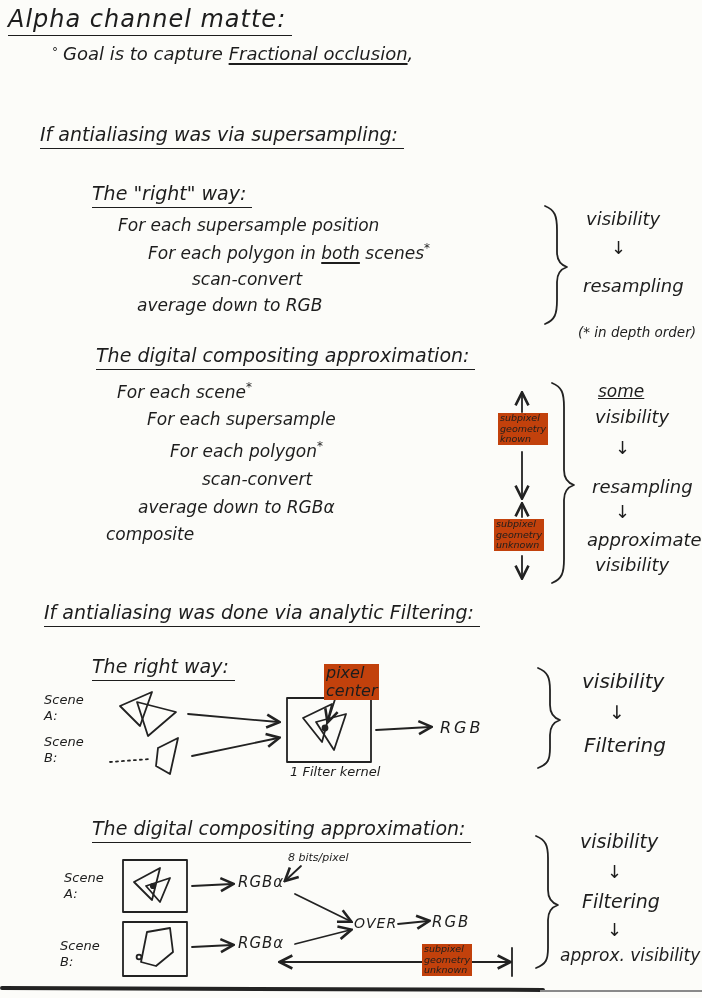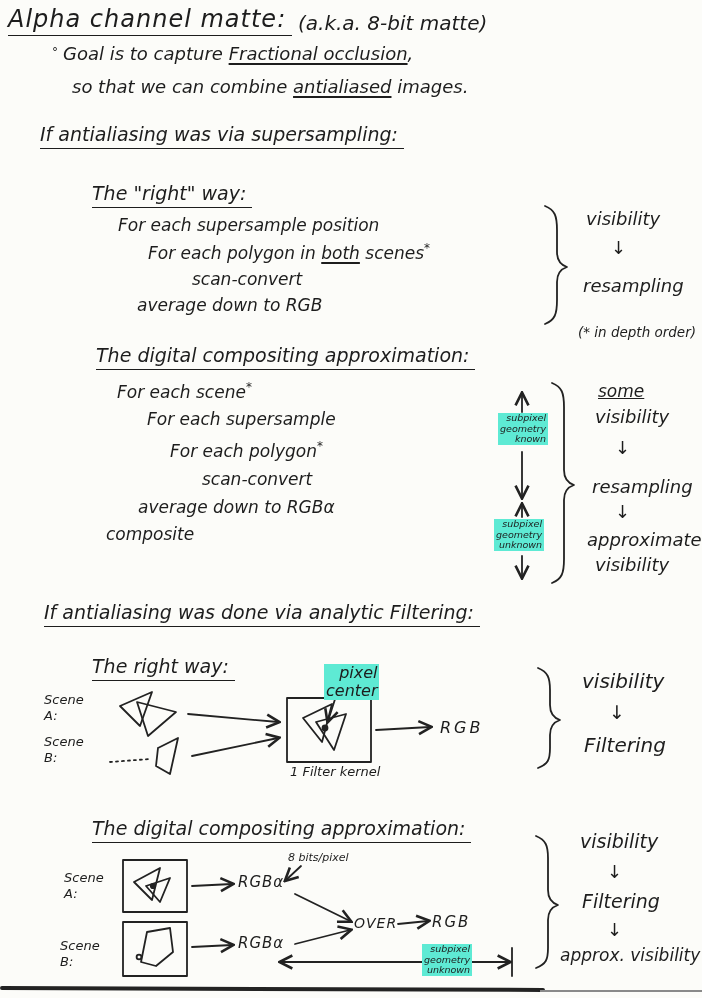--- a/index.html
+++ b/index.html
@@ -7,22 +7,22 @@
     position:relative;width:702px;height:998px;margin:0 auto;
     background:#fcfcf9;overflow:hidden;
     font-family:"DejaVu Sans",sans-serif;
     font-style:italic;color:#1d1d1d;
   }
   .t{position:absolute;white-space:nowrap;line-height:1.1;}
   .hd{border-bottom:1.7px solid #1d1d1d;padding:0 6px 3px 0;font-style:italic;}
   .u{text-decoration:underline;text-underline-offset:3px;text-decoration-thickness:1.5px;}
   .star{vertical-align:super;font-size:0.7em;}
   .note{
-    font-size:9.5px;white-space:pre-line;line-height:1.12;text-align:right;
-    background:#5eead4;padding:0 2px;
+    font-size:9.5px;white-space:pre-line;line-height:1.12;text-align:left;
+    background:#c2410c;padding:0 2px;
   }
   .scene-label{font-size:13px;white-space:pre-line;line-height:1.25;}
   .overlay{position:absolute;left:0;top:0;pointer-events:none;}
   .scan-edge{position:absolute;left:0;top:987px;width:545px;height:4px;background:#232323;transform:rotate(0.2deg);border-radius:2px;}
   .scan-edge2{position:absolute;left:540px;top:990px;width:162px;height:2px;background:#8a8a8a;}
 </style>
 </head>
 <body>
 
 <div class="page">
@@ -70,27 +70,23 @@
       <line x1="301" y1="866" x2="286" y2="880" marker-end="url(#ah)"></line>
       <line x1="295" y1="894" x2="350" y2="921" marker-end="url(#ah)"></line>
       <line x1="295" y1="944" x2="350" y2="930" marker-end="url(#ah)"></line>
       <line x1="398" y1="924" x2="428" y2="921" marker-end="url(#ah)"></line>
       <line x1="281" y1="962" x2="509" y2="962" marker-start="url(#ah)" marker-end="url(#ah)"></line>
       <line x1="512" y1="948" x2="512" y2="976"></line>
     </g>
   </svg>
 
   <div class="t hd" style="left:8px;top:6px;font-size:24px;letter-spacing:1px;">Alpha channel matte:</div>
-  <div class="t" style="left:298px;top:12px;font-size:20px;">(a.k.a. 8-bit matte)</div>
 
   <div class="t" style="left:52px;top:44px;font-size:18px;">
     <span style="font-size:12px;vertical-align:4px;margin-right:5px;">°</span><span>Goal is to capture </span><span class="u">Fractional occlusion</span><span>,</span>
-  </div>
-  <div class="t" style="left:72px;top:77px;font-size:18px;">
-    <span>so that we can combine </span><span class="u">antialiased</span><span> images.</span>
   </div>
 
   <div class="t hd" style="left:40px;top:124px;font-size:19px;">If antialiasing was via supersampling:</div>
 
   <div class="t hd" style="left:92px;top:183px;font-size:19px;">The "right" way:</div>
   <div class="t" style="left:148px;top:242px;font-size:17px;">
     <span>For each polygon in </span><span class="u">both</span><span> scenes</span><span class="star">*</span>
   </div>
   <div class="t" style="left:118px;top:216px;font-size:17px;">For each supersample position</div>
   <div class="t" style="left:192px;top:270px;font-size:17px;">scan-convert</div>

